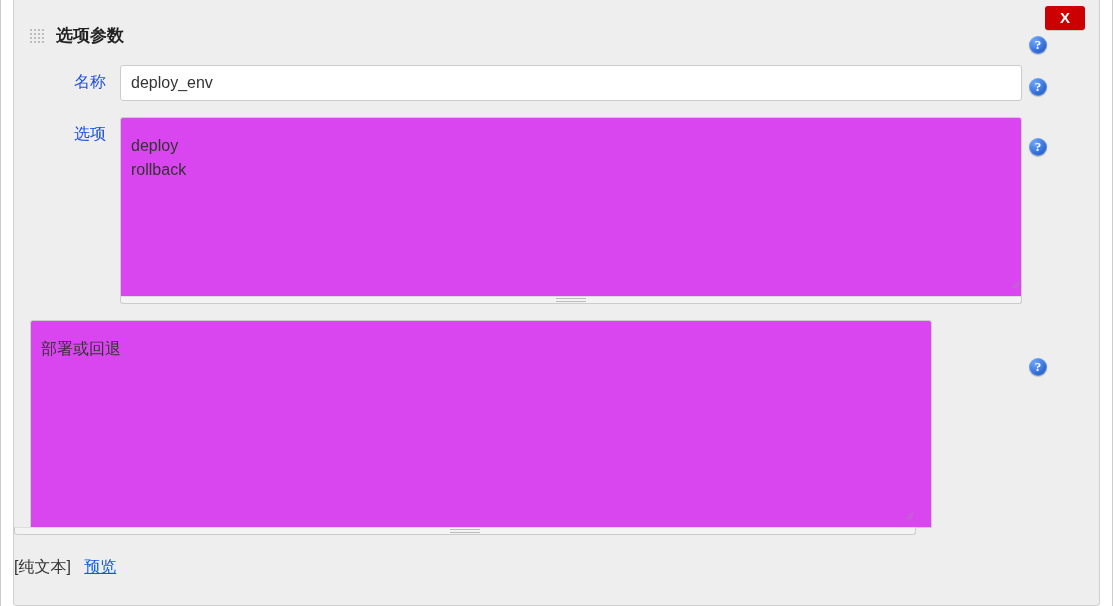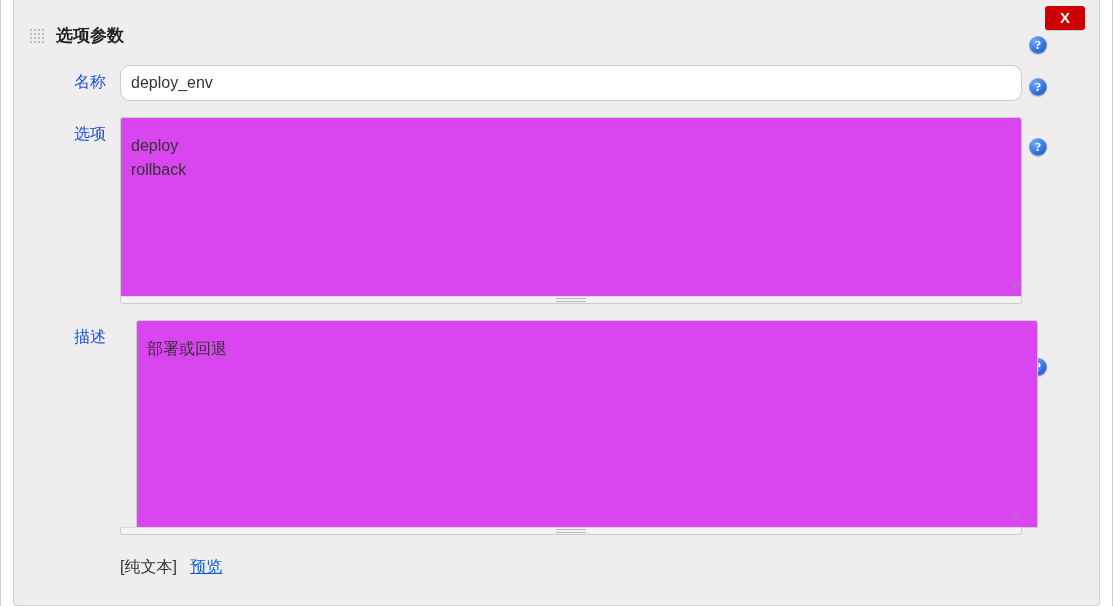--- a/index.html
+++ b/index.html
@@ -91,21 +91,21 @@
   }
   .text-input {
     width: 100%;
     height: 36px;
     padding: 6px 10px;
     font-size: 16px;
     font-family: inherit;
     color: #333;
     background: #fff;
     border: 1px solid #ccc;
-    border-radius: 10px;
+    border-radius: 3px;
     outline: none;
   }
   .textarea-wrap {
     width: 100%;
     position: relative;
   }
   .textarea {
     width: 100%;
     padding: 16px 10px;
     font-size: 16px;
@@ -230,21 +230,20 @@
           <div class="textarea-wrap">
             <textarea class="textarea ta-options" style="">deploy
 rollback</textarea>
             <div class="resize-grip"></div>
           </div>
           <div class="drag-bar"></div>
         </div>
       </div>
 
       <div class="form-row">
-        <div class="row-label">描述</div>
         <div class="row-field">
           <div class="textarea-wrap">
             <textarea class="textarea ta-desc" style="">部署或回退</textarea>
             <div class="resize-grip"></div>
           </div>
           <div class="drag-bar"></div>
           <div class="desc-footer">
             <span>[纯文本]</span>
             <span>&nbsp;</span>
             <span class="link">预览</span>

